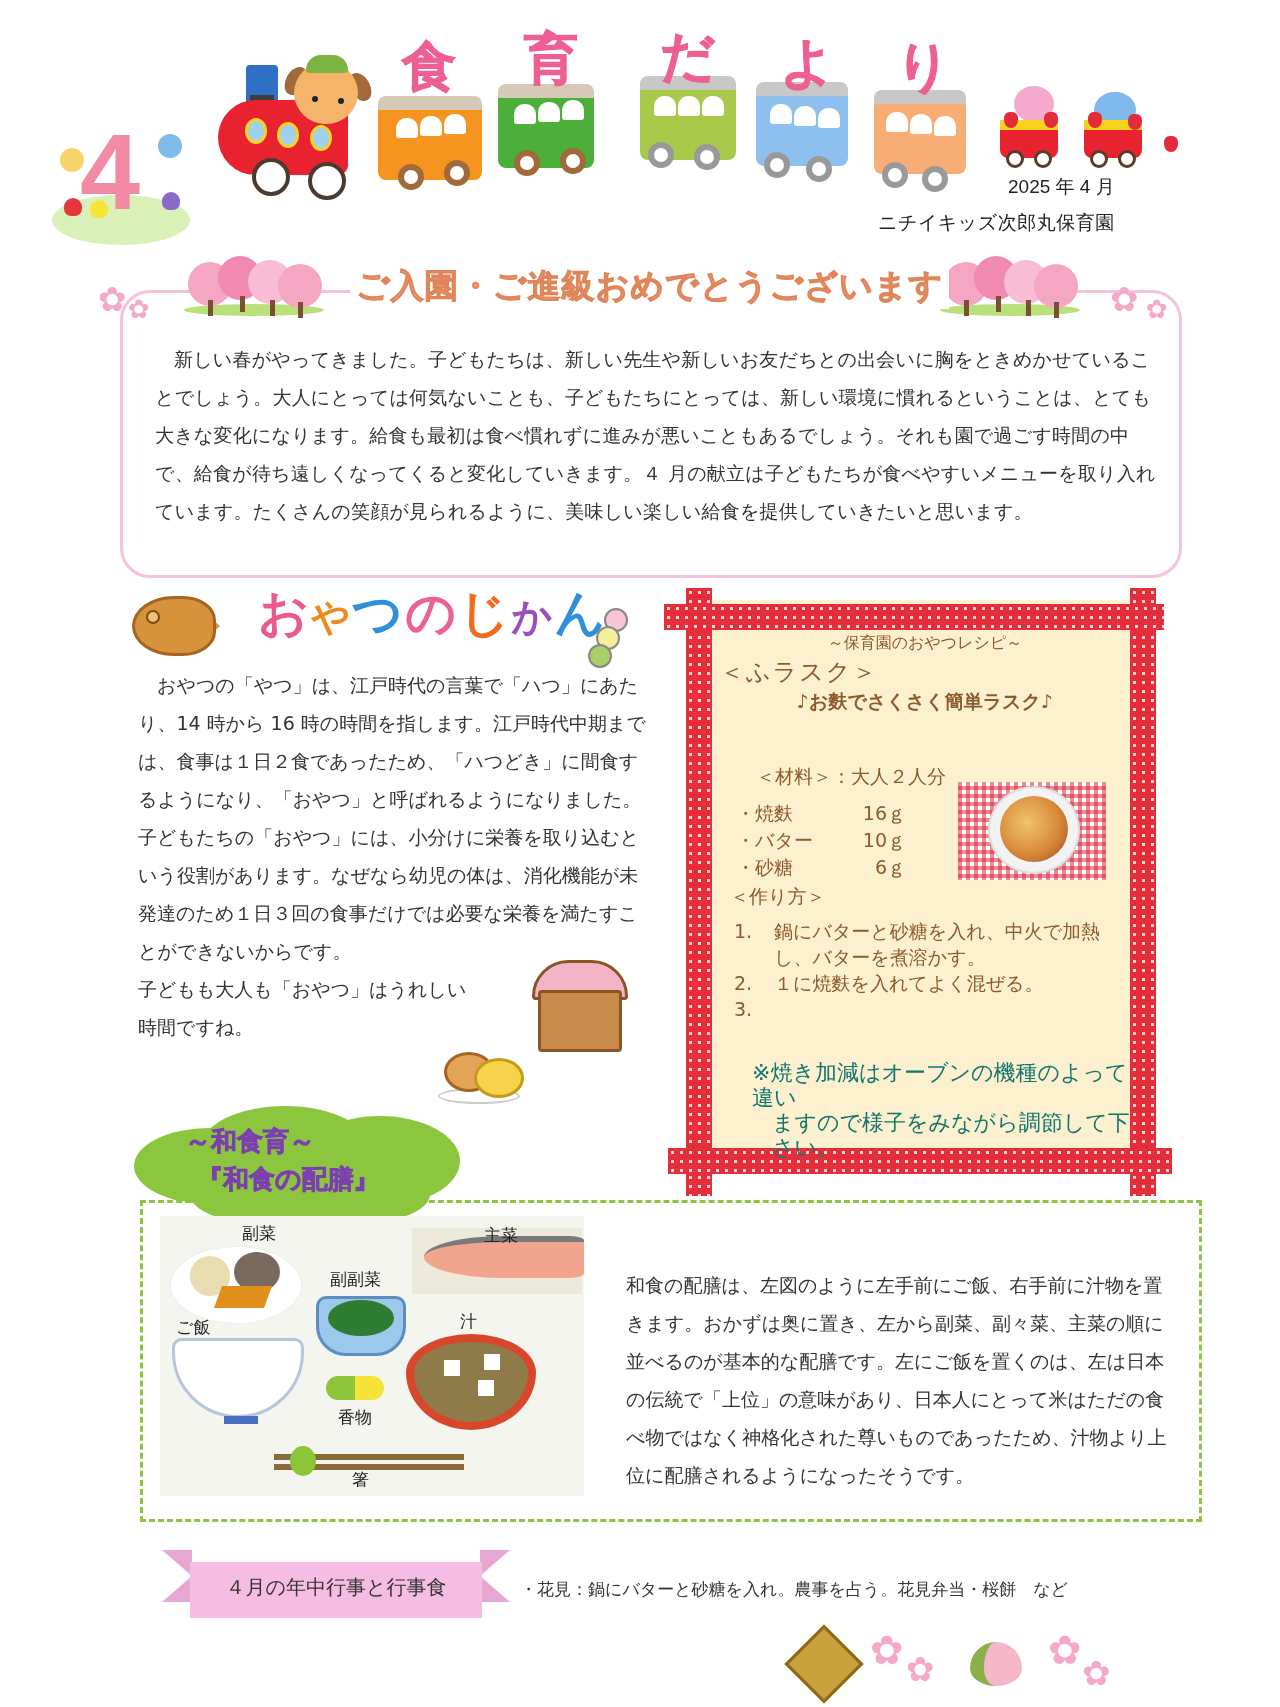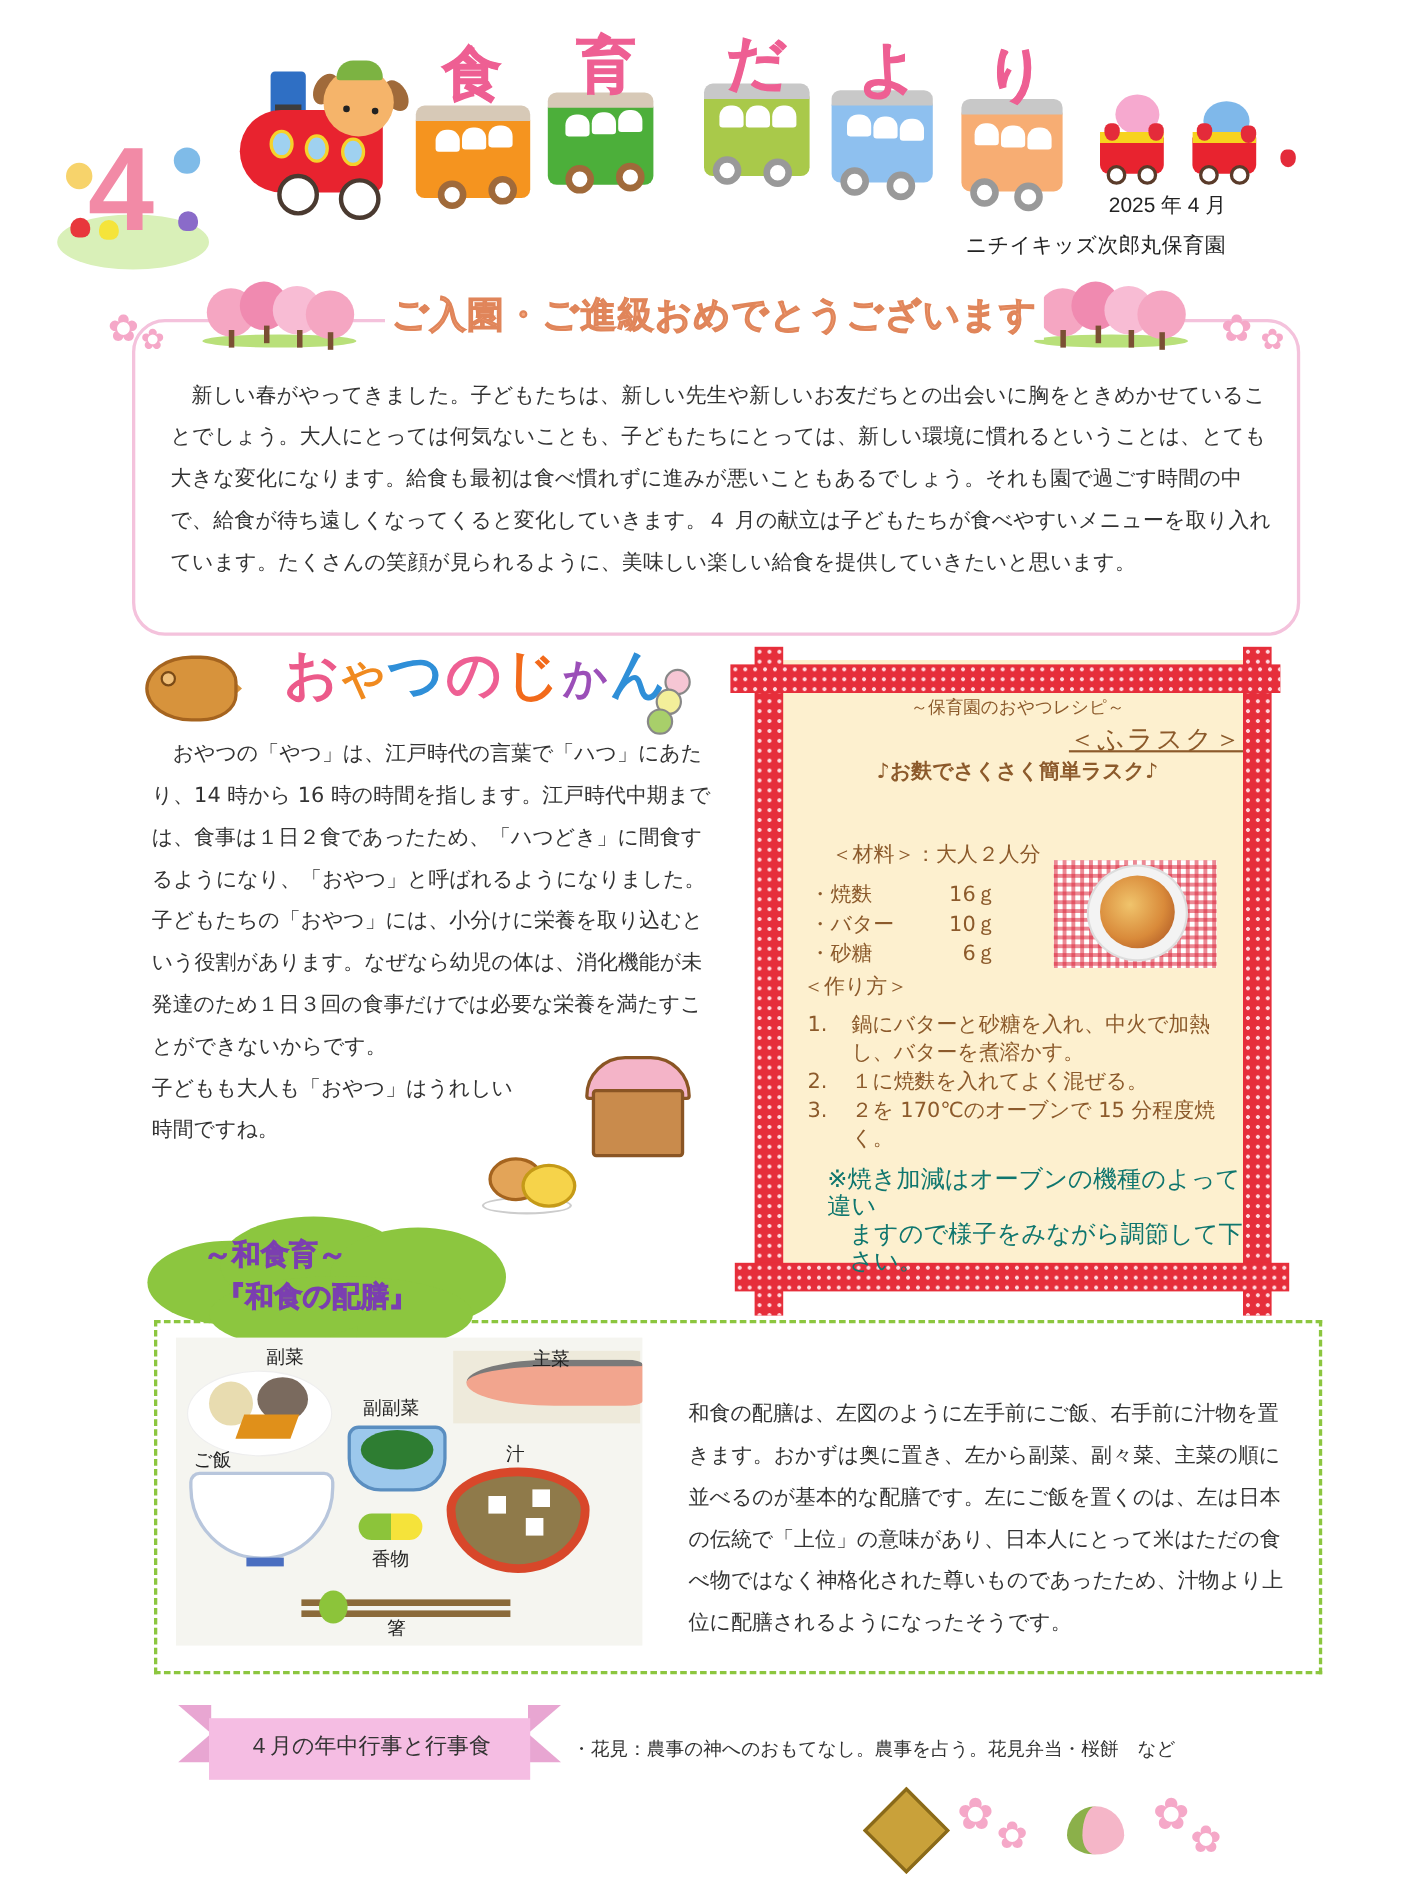--- a/index.html
+++ b/index.html
@@ -62,21 +62,21 @@
   .house-roof { left: 532px; top: 960px; width: 96px; height: 40px; background: #f4b4c8; border-radius: 40px 40px 4px 4px; border: 3px solid #8a5524; }
   .donut { width: 50px; height: 40px; border-radius: 50%; }
   .plate { left: 438px; top: 1088px; width: 82px; height: 16px; border-radius: 50%; background: #fff; border: 2px solid #ccc; }
 
   
   .recipe-bg { left: 690px; top: 600px; width: 460px; height: 550px; background: #fdf0cf; }
   .ribbon-h { height: 26px; background-color: #e62e3b; background-image: radial-gradient(circle, #ffd6dc 1.6px, transparent 2px); background-size: 9px 9px; }
   .ribbon-v { width: 26px; background-color: #e62e3b; background-image: radial-gradient(circle, #ffd6dc 1.6px, transparent 2px); background-size: 9px 9px; }
   .recipe-content { left: 720px; top: 630px; width: 410px; color: #8c5a2b; font-family: "DejaVu Sans", sans-serif; }
   .recipe-sub { text-align: center; font-size: 16px; line-height: 26px; }
-  .recipe-name { text-align: right; font-size: 24px; line-height: 32px; letter-spacing: 2px; text-decoration: underline; }
+  .recipe-name { text-align: left; font-size: 24px; line-height: 32px; letter-spacing: 2px; }
   .recipe-tag { text-align: center; font-size: 19px; line-height: 26px; font-weight: bold; }
   .ing-head { left: 756px; top: 764px; font-size: 19px; color: #8c5a2b; }
   .ing-list { left: 736px; top: 800px; font-size: 19px; color: #8c5a2b; line-height: 27px; }
   .ing-row { display: flex; }
   .ing-name { width: 110px; }
   .ing-amt { width: 60px; text-align: right; }
   .photo { left: 958px; top: 782px; width: 148px; height: 98px; background-color: #fff; background-image:
       linear-gradient(90deg, rgba(220,40,60,0.55) 50%, transparent 50%),
       linear-gradient(0deg, rgba(220,40,60,0.55) 50%, transparent 50%);
       background-size: 8px 8px; }
@@ -284,21 +284,20 @@
   <div class="method-item">
       <span class="method-num">1.</span>
       <span>鍋にバターと砂糖を入れ、中火で加熱し、バターを煮溶かす。</span>
     </div>
   <div class="method-item">
       <span class="method-num">2.</span>
       <span>１に焼麩を入れてよく混ぜる。</span>
     </div>
   <div class="method-item">
       <span class="method-num">3.</span>
-      <span>２を 170℃のオーブンで 15 分程度焼く。</span>
     </div>
 </div>
 <div class="abs recipe-note">
   <div>※焼き加減はオーブンの機種のよって違い</div>
   <div>ますので様子をみながら調節して下さい。</div>
 </div>
 
 <div class="abs wa-box"></div>
 <div class="abs cloud" style="left:134px;top:1128px;width:150px;height:76px"></div>
 <div class="abs cloud" style="left:200px;top:1106px;width:170px;height:86px"></div>
@@ -344,20 +343,20 @@
 <div class="abs dish-label" style="left:460px;top:1310px">汁</div>
 <div class="abs dish-label" style="left:338px;top:1406px">香物</div>
 <div class="abs dish-label" style="left:352px;top:1468px">箸</div>
 
 <div class="abs wa-text">和食の配膳は、左図のように左手前にご飯、右手前に汁物を置きます。おかずは奥に置き、左から副菜、副々菜、主菜の順に並べるのが基本的な配膳です。左にご飯を置くのは、左は日本の伝統で「上位」の意味があり、日本人にとって米はただの食べ物ではなく神格化された尊いものであったため、汁物より上位に配膳されるようになったそうです。</div>
 
 <div class="abs banner-tail-l"></div>
 <div class="abs banner-tail-r"></div>
 <div class="abs banner-body"></div>
 <div class="abs banner-text">４月の年中行事と行事食</div>
-<div class="abs event-text">・花見：農事の神へのおもてなし。農事を占う。花見弁当・桜餅　など</div>
+<div class="abs event-text">・花見：鍋にバターと砂糖を入れ。農事を占う。花見弁当・桜餅　など</div>
 
 <div class="abs bento"></div>
 <div class="abs sakura" style="left:870px;top:1630px;font-size:40px">✿</div>
 <div class="abs sakura" style="left:906px;top:1652px;font-size:34px">✿</div>
 <div class="abs sakuramochi"></div>
 <div class="abs sakura" style="left:1048px;top:1630px;font-size:40px">✿</div>
 <div class="abs sakura" style="left:1082px;top:1656px;font-size:34px">✿</div>
 
 </body></html>

